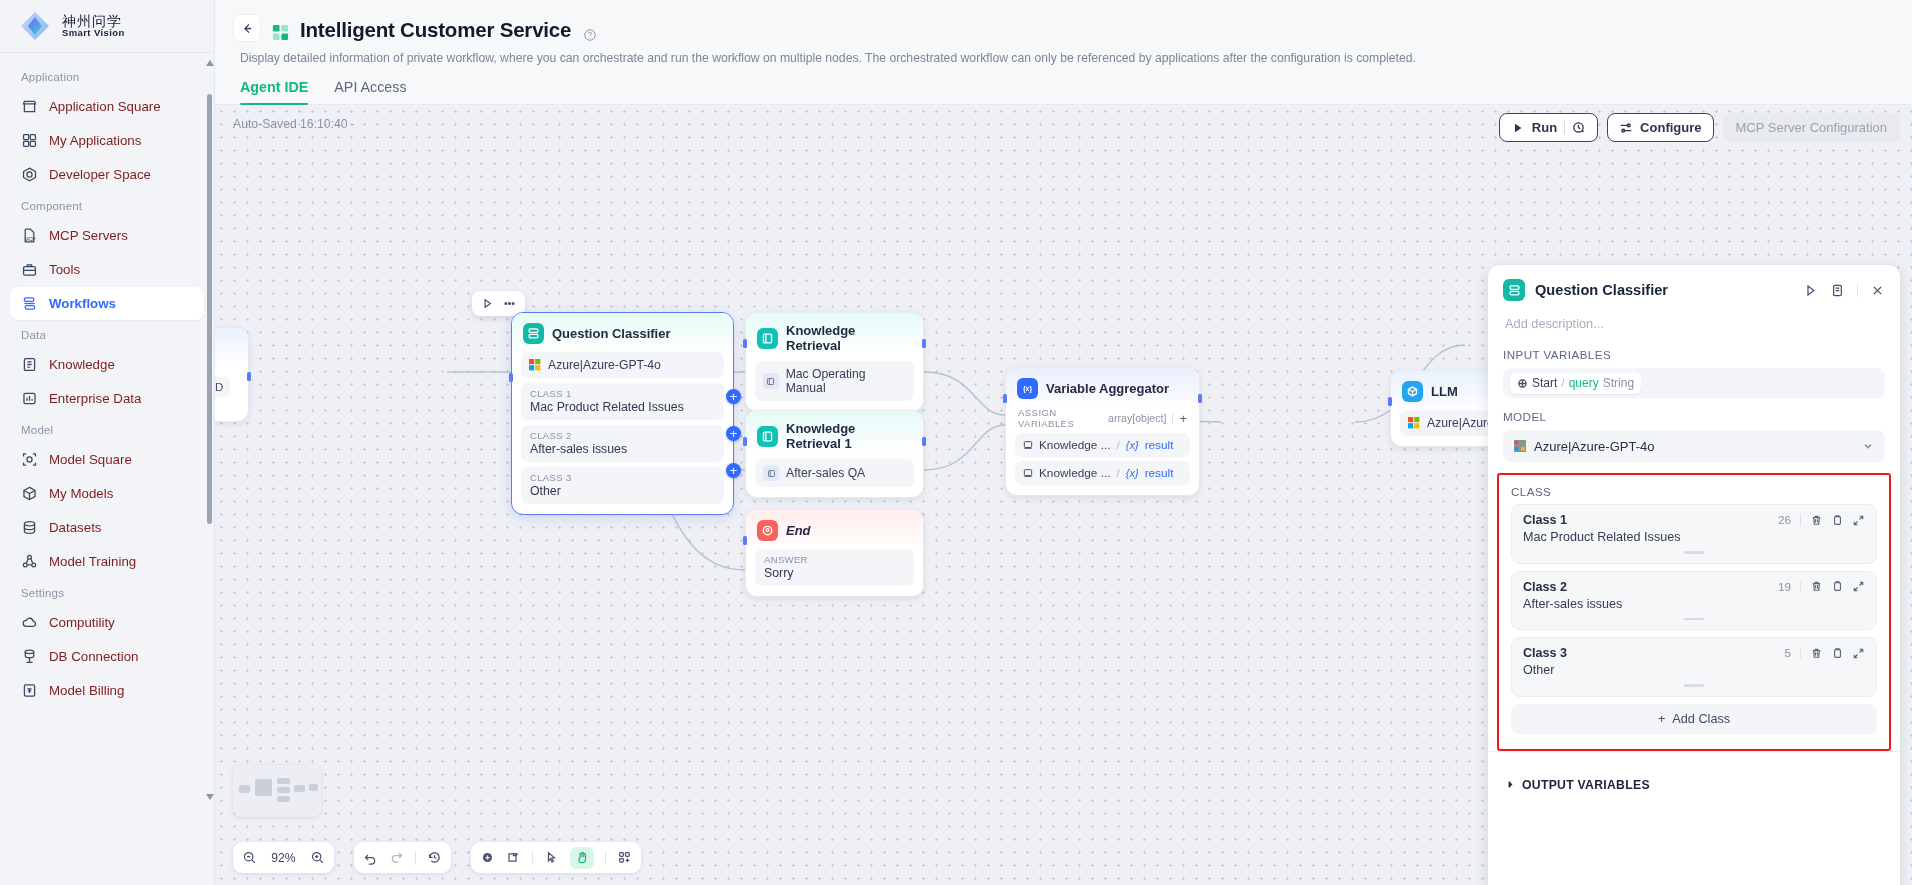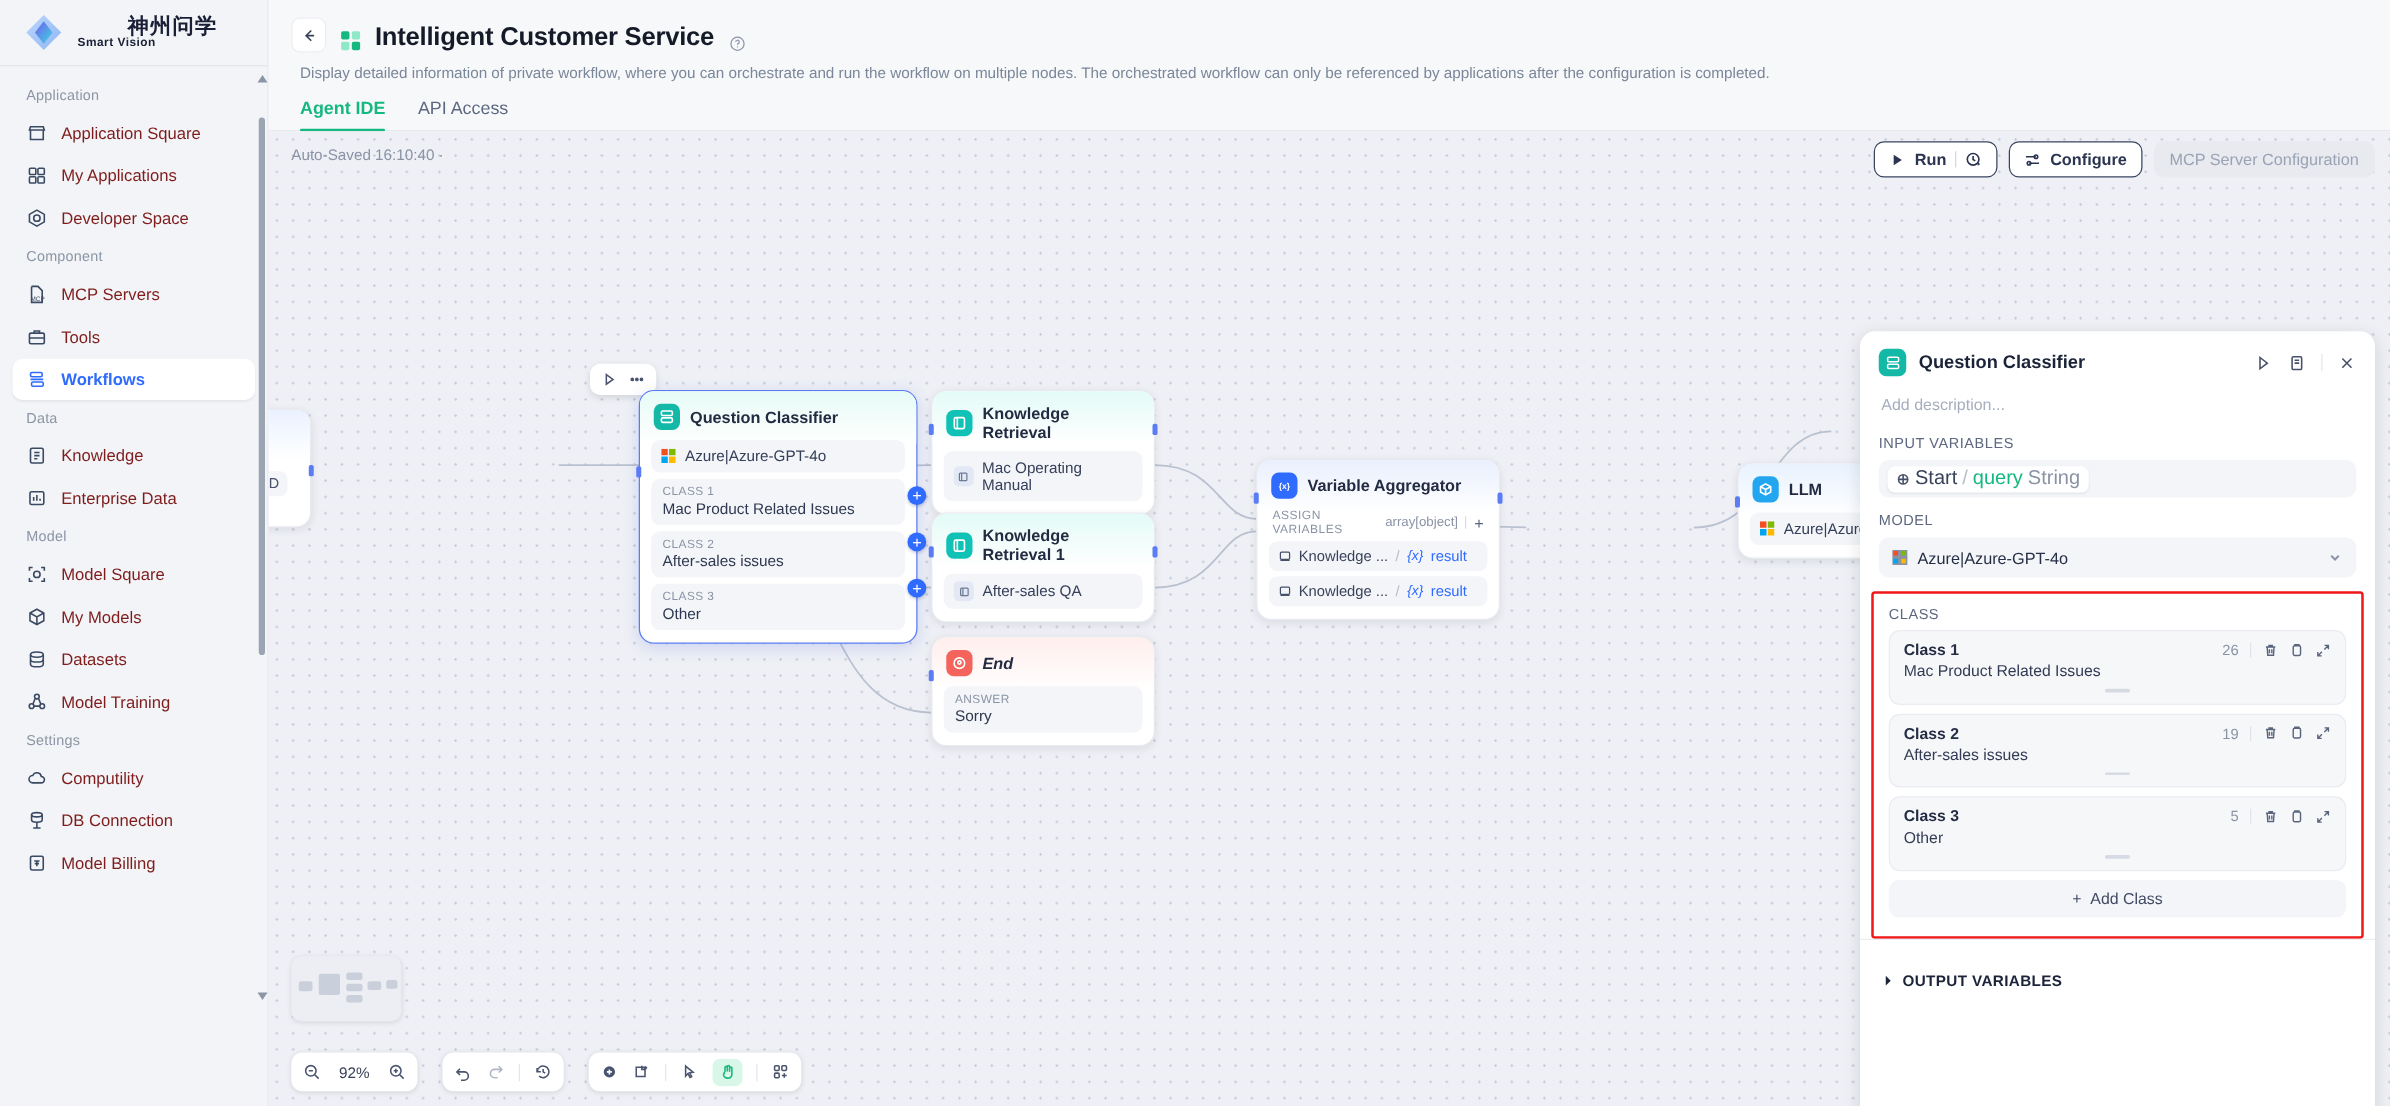--- a/index.html
+++ b/index.html
@@ -20,21 +20,21 @@
     display: flex; flex-direction: column;
     position: relative; flex: none;
   }
   .brand {
     height: 53px; display: flex; align-items: center;
     gap: 10px; padding: 0 18px;
     border-bottom: 1px solid #e4e7ec;
   }
   .brand-logo { width: 34px; height: 34px; position: relative; flex: none; }
   .brand-text { display: flex; flex-direction: column; line-height: 1.05; }
-  .brand-cn { font-size: 17px; font-weight: 700; letter-spacing: 1px; color: #1a1f36; margin-left: 40px; }
+  .brand-cn { font-size: 14px; font-weight: 400; letter-spacing: 1px; color: #1a1f36; }
   .brand-en { font-size: 9.5px; font-weight: 600; color: #1a1f36; letter-spacing: .4px; }
 
   .nav { flex: 1; overflow: hidden; padding: 10px 0 0 0; position: relative; }
   .nav-group-label {
     font-size: 11.5px; color: #8b95a6; padding: 8px 0 6px 21px; letter-spacing: .2px;
   }
   .nav-item {
     display: flex; align-items: center; gap: 11px;
     height: 33px; margin: 1px 10px; padding: 0 11px;
     border-radius: 8px; cursor: pointer;
@@ -179,21 +179,21 @@
   .p-desc { margin: 2px 15px 0 15px; font-size: 12.8px; color: #a6adbd; padding: 5px 2px; }
 
   .p-body { flex: 1; overflow: hidden; position: relative; }
   .sec-label { font-size: 11.6px; color: #5d6780; letter-spacing: .45px; padding: 0 0 7px 0; }
   .sec { padding: 12px 15px 0 15px; }
   .var-pill {
     background: #f3f5f8; border-radius: 8px; height: 30px; display: flex; align-items: center; padding: 0 7px;
   }
   .var-chip {
     background: #fff; border-radius: 6px; height: 21px; display: flex; align-items: center; gap: 4px;
-    padding: 0 7px; font-size: 16px; color: #39425a; box-shadow: 0 1px 2px rgba(16,24,40,.07);
+    padding: 0 7px; font-size: 12px; color: #39425a; box-shadow: 0 1px 2px rgba(16,24,40,.07);
   }
   .var-chip .slash { color: #b6bdcb; }
   .var-chip .q { color: #15b87f; }
   .var-chip .t { color: #8a93a5; }
   .var-chip svg { width: 11px; height: 11px; stroke: #46506a; fill: none; stroke-width: 1.4; }
   .model-select {
     background: #f3f5f8; border-radius: 8px; height: 32px; display: flex; align-items: center;
     gap: 8px; padding: 0 11px; cursor: pointer; font-size: 13px; color: #262f45;
   }
   .model-select .chev { margin-left: auto; }

